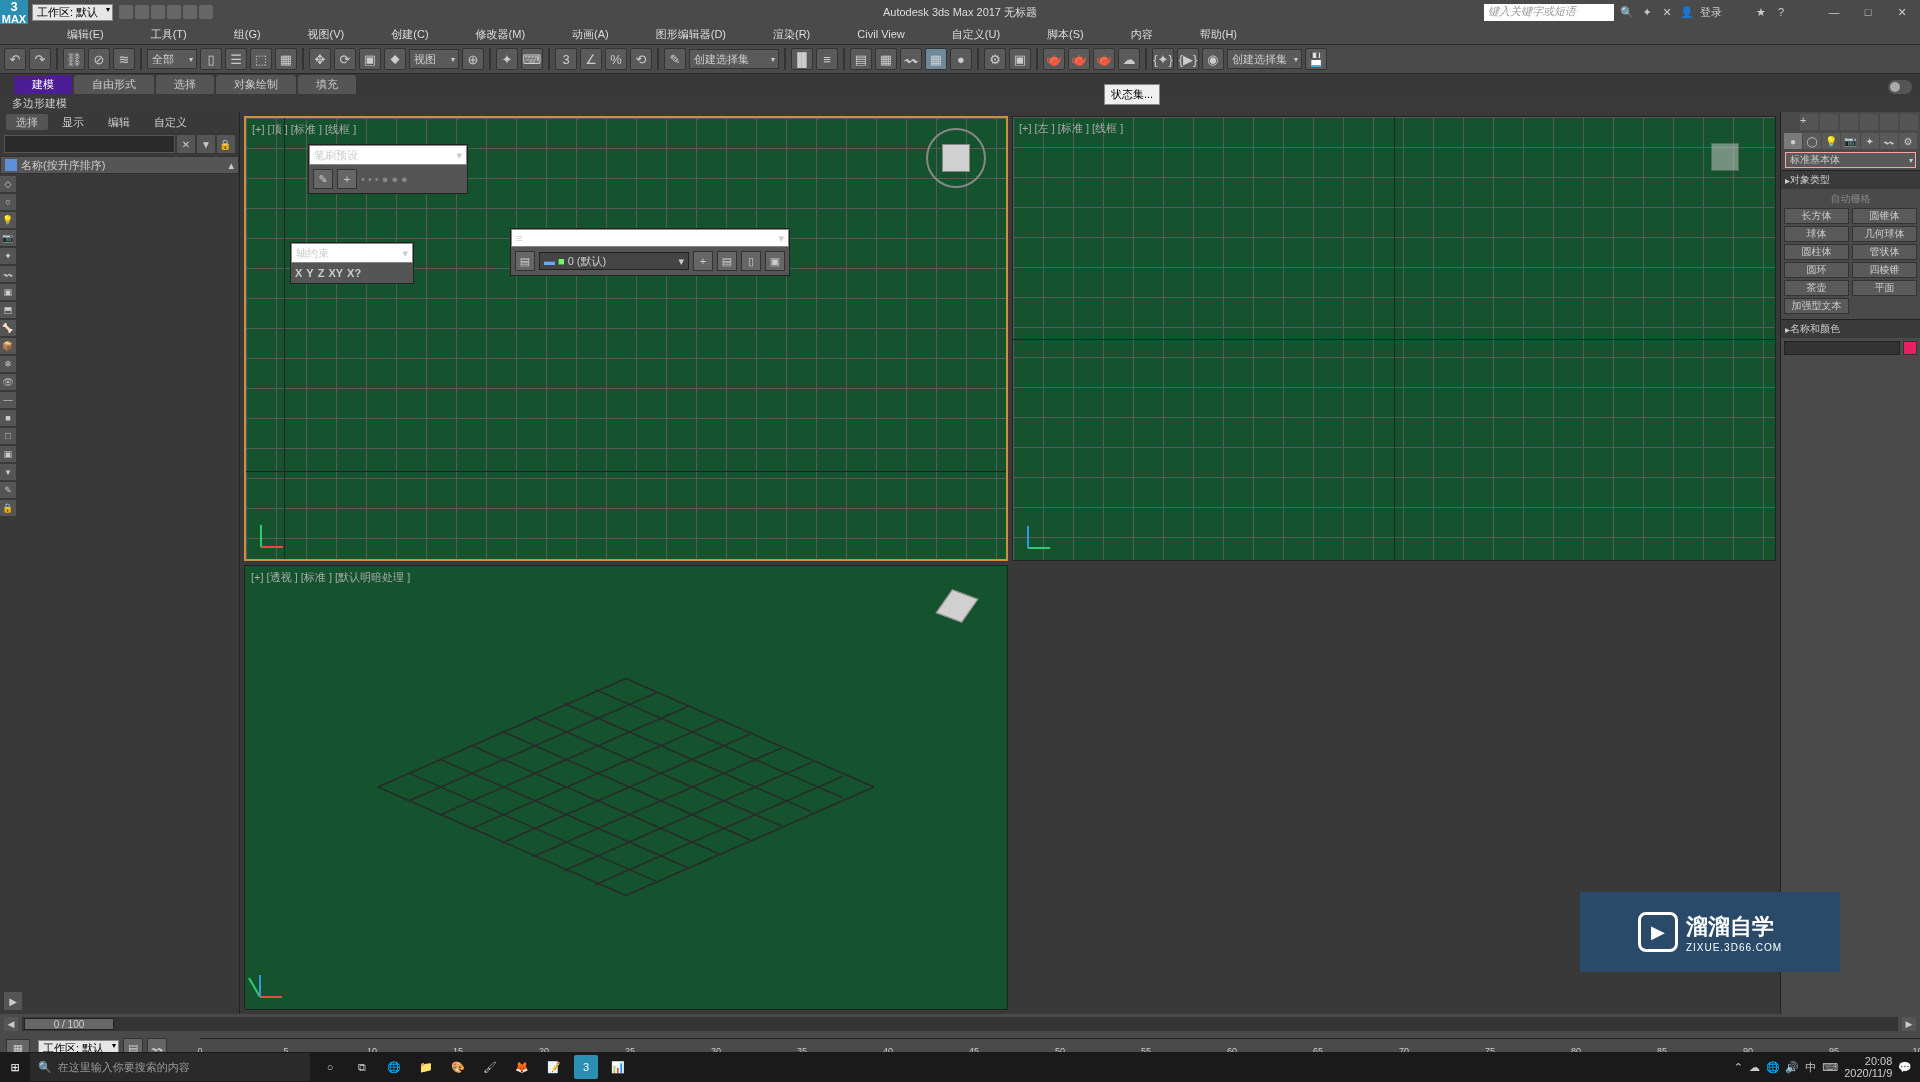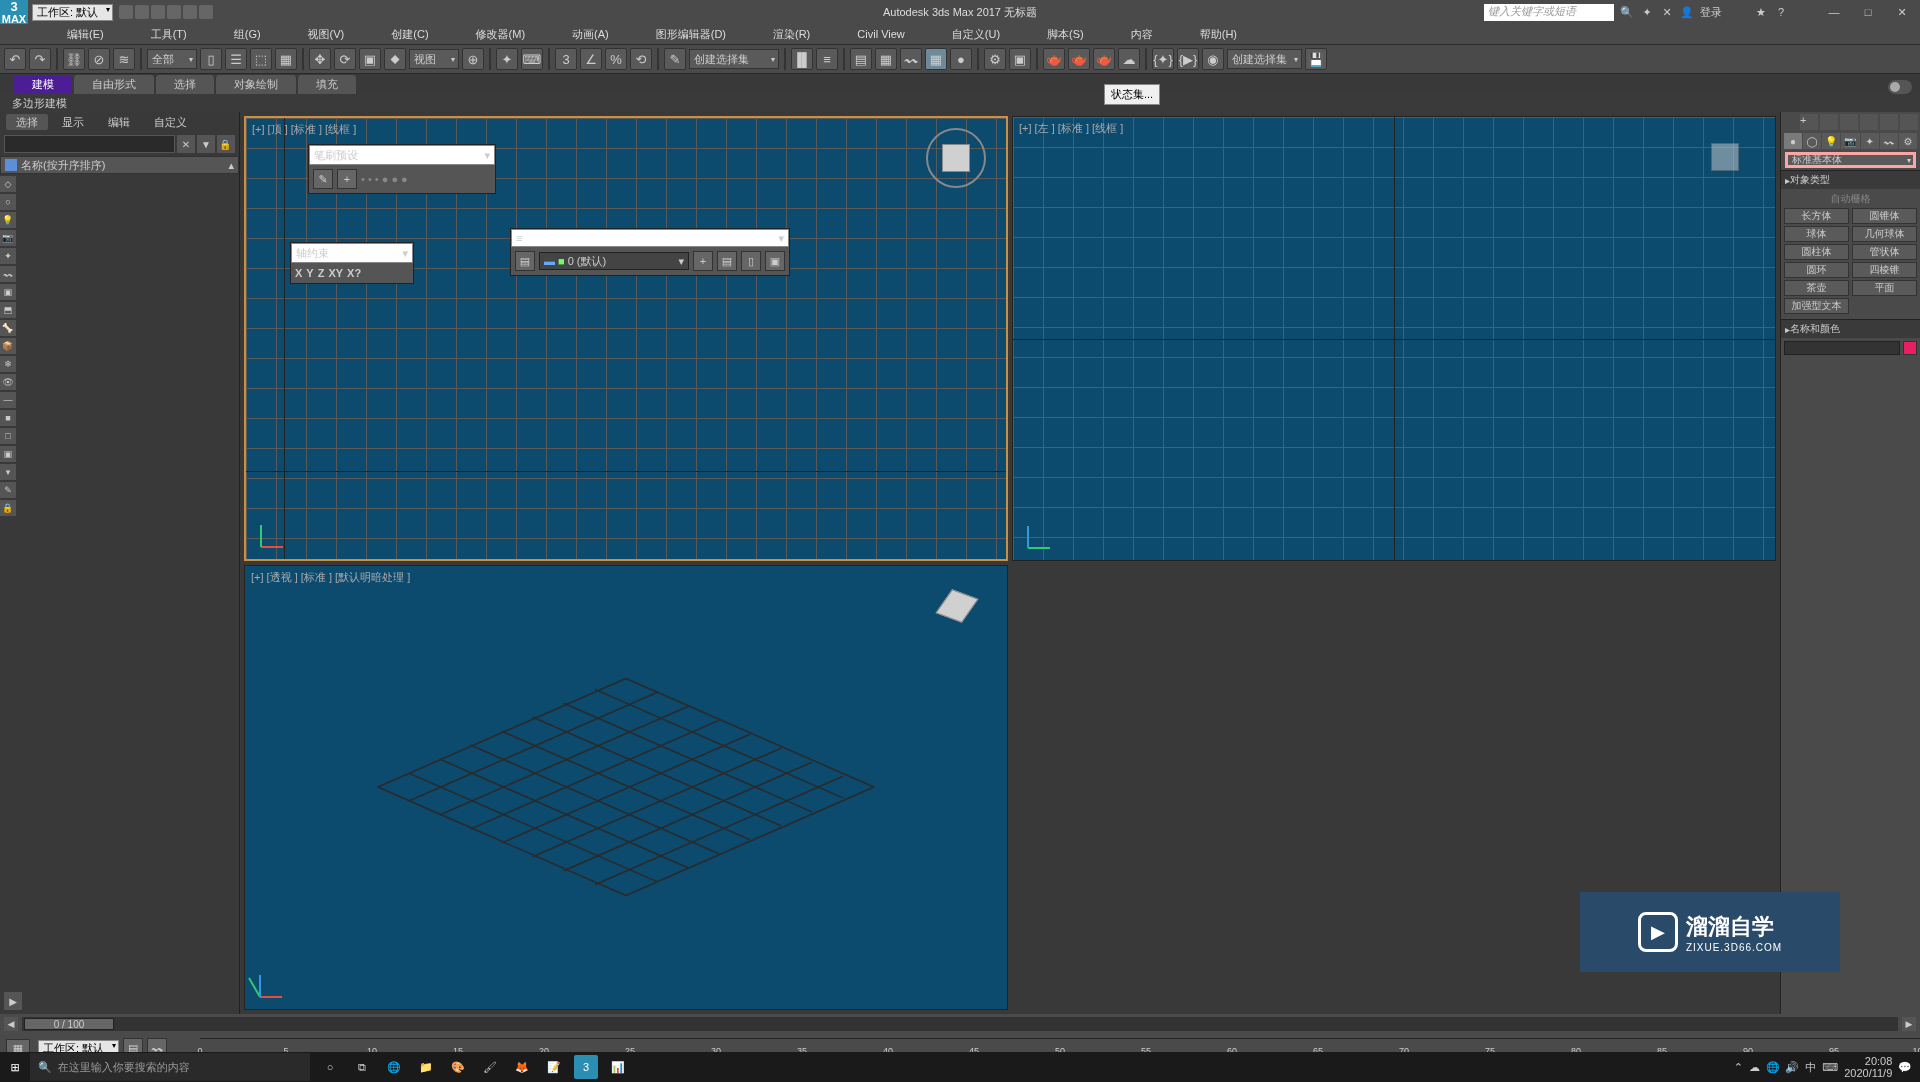--- a/index.html
+++ b/index.html
@@ -46,21 +46,21 @@
 .se-sbtn { width: 18px; height: 18px; background: #555; display: inline-flex; align-items: center; justify-content: center; font-size: 10px; }
 .se-header { height: 18px; background: #555; display: flex; align-items: center; padding: 0 4px; gap: 4px; border: 1px solid #333; }
 .se-sq { width: 12px; height: 12px; background: #5d8fd6; }
 .se-body { flex: 1; display: flex; }
 .se-iconcol { width: 18px; background: #393939; display: flex; flex-direction: column; gap: 2px; padding-top: 2px; }
 .se-icon { width: 16px; height: 16px; background: #555; display: flex; align-items: center; justify-content: center; font-size: 9px; }
 .se-list { flex: 1; background: #393939; }
 
 .viewports-area { flex: 1; position: relative; background: #393939; padding: 4px; }
 .vp-grid { display: grid; grid-template-columns: 1fr 1fr; grid-template-rows: 1fr 1fr; gap: 4px; height: 100%; }
-.viewport { background: #0c4a6e; position: relative; border: 1px solid #222; overflow: hidden; }
+.viewport { background: #14532d; position: relative; border: 1px solid #222; overflow: hidden; }
 .viewport.active { border: 2px solid #c89040; }
 .vp-label { position: absolute; top: 4px; left: 6px; color: #aaa; z-index: 5; }
 .vp-gridlines { position: absolute; inset: 0; background-image:
   linear-gradient(#5a5a5a 1px, transparent 1px),
   linear-gradient(90deg, #5a5a5a 1px, transparent 1px);
   background-size: 30px 30px; }
 .vp-axisblack-h { position: absolute; left: 0; right: 0; height: 1px; background: #222; }
 .vp-axisblack-v { position: absolute; top: 0; bottom: 0; width: 1px; background: #222; }
 .vp-gizmo { position: absolute; bottom: 12px; left: 12px; width: 40px; height: 40px; }
 .vp-gizmo .ax { position: absolute; width: 2px; height: 22px; transform-origin: bottom; bottom: 0; left: 2px; }
@@ -74,21 +74,21 @@
 .float-title { height: 20px; background: #fff; border: 1px solid #888; display: flex; align-items: center; padding: 0 4px; }
 .float-body { padding: 4px; display: flex; gap: 4px; align-items: center; }
 .fb-btn { width: 20px; height: 20px; background: #666; border: 1px solid #333; display: inline-flex; align-items: center; justify-content: center; }
 
 .command-panel { width: 140px; background: #4a4a4a; border-left: 1px solid #222; display: flex; flex-direction: column; }
 .cp-toptabs { height: 20px; display: flex; gap: 2px; padding: 2px; justify-content: flex-end; }
 .cp-ttab { width: 18px; height: 16px; background: #555; }
 .cp-cattabs { height: 18px; display: flex; gap: 1px; padding: 1px 3px; }
 .cp-ctab { flex: 1; height: 16px; background: #5a5a5a; display: flex; align-items: center; justify-content: center; font-size: 10px; }
 .cp-ctab.active { background: #7a7a7a; }
-.cp-dropdown { margin: 2px 4px; height: 16px; background: #5a5a5a; border: 3px solid #fca5a5; padding: 0 12px 0 4px; position: relative; font-size: 10px; display: flex; align-items: center; }
+.cp-dropdown { margin: 2px 4px; height: 16px; background: #5a5a5a; border: 1px solid #fca5a5; padding: 0 12px 0 4px; position: relative; font-size: 10px; display: flex; align-items: center; }
 .cp-dropdown::after { content: "▾"; position: absolute; right: 2px; font-size: 8px; }
 .cp-rollout-title { background: #3a3a3a; padding: 2px 4px; font-size: 10px; border-top: 1px solid #222; display: flex; align-items: center; }
 .cp-rollout-title::before { content: "▸ "; }
 .cp-rollout-body { padding: 3px; }
 .cp-btn-row { display: flex; gap: 3px; margin: 2px 0; }
 .cp-btn { flex: 1; height: 16px; background: #5a5a5a; border: 1px solid #333; font-size: 10px; display: flex; align-items: center; justify-content: center; }
 .cp-color { width: 14px; height: 14px; background: #e91e63; border: 1px solid #333; margin-left: auto; }
 
 .time-slider { height: 20px; background: #4a4a4a; display: flex; align-items: center; padding: 0 4px; gap: 4px; }
 .ts-track { flex: 1; height: 14px; background: #333; position: relative; }
@@ -298,21 +298,21 @@
         <div class="vp-axisblack-v" style="left:5%"></div>
         <div class="vp-label">[+] [顶 ] [标准 ] [线框 ]</div>
         <div class="viewcube">
             <div class="cube"></div>
           </div>
         <div class="vp-gizmo">
             <div class="ax red"></div>
             <div class="ax green"></div>
           </div>
 
-        <div class="float-panel" style="top:26px; left:62px; width:188px;">
+        <div class="float-panel" style="top:26px; left:62px; width:160px;">
           <div class="float-title">
               <span>笔刷预设</span>
               <span style="margin-left:auto">▾</span>
             </div>
           <div class="float-body">
             <div class="fb-btn">✎</div>
             <div class="fb-btn">+</div>
             <span style="color:#888">• • • ● ● ●</span>
           </div>
         </div>

